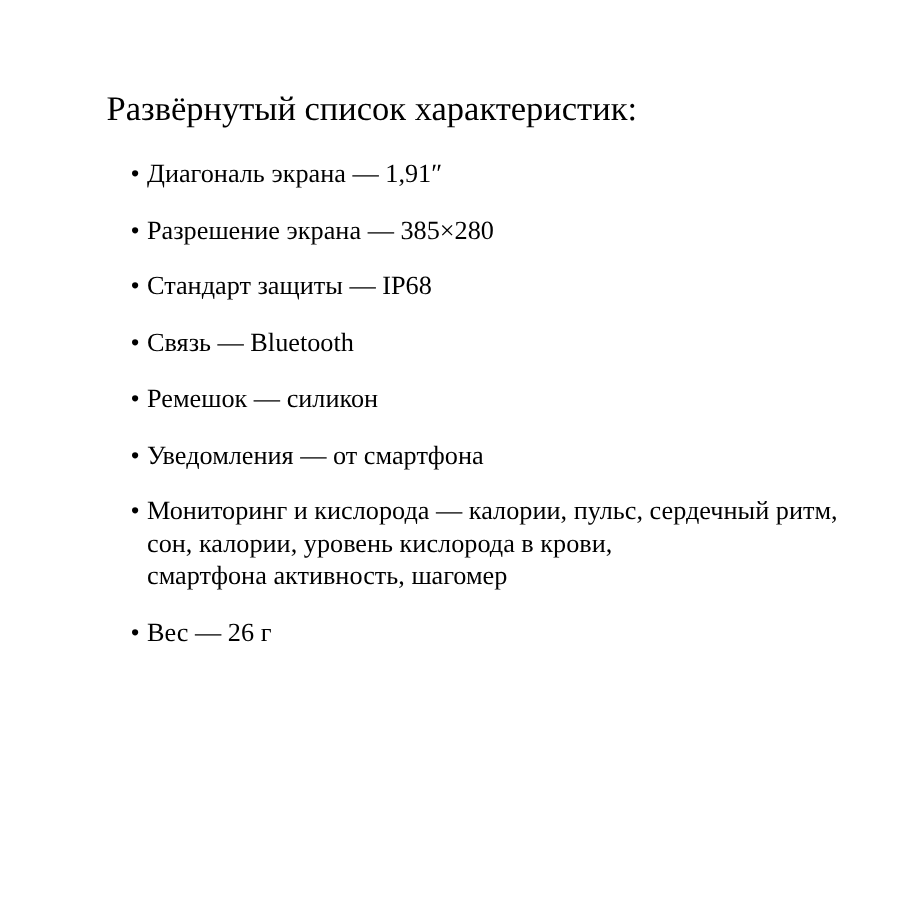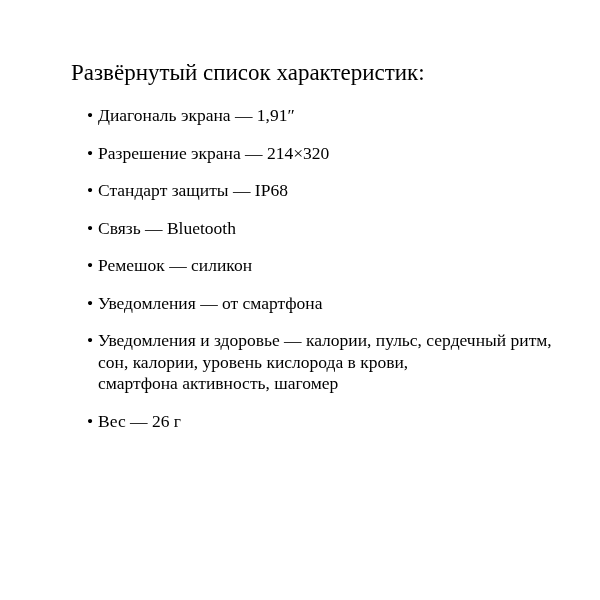--- a/index.html
+++ b/index.html
@@ -49,36 +49,36 @@
 </head>
 <body>
 
 <div class="doc">
   <p class="title">Развёрнутый список характеристик:</p>
   <ul class="specs">
     <li>
       <span class="bullet">•</span><span>Диагональ экрана — 1,91″</span>
     </li>
     <li>
-      <span class="bullet">•</span><span>Разрешение экрана — 214×320</span>
+      <span class="bullet">•</span><span>Разрешение экрана — 385×280</span>
     </li>
     <li>
       <span class="bullet">•</span><span>Стандарт защиты — IP68</span>
     </li>
     <li>
       <span class="bullet">•</span><span>Связь — Bluetooth</span>
     </li>
     <li>
       <span class="bullet">•</span><span>Ремешок — силикон</span>
     </li>
     <li>
       <span class="bullet">•</span><span>Уведомления — от смартфона</span>
     </li>
     <li>
-      <span class="bullet">•</span><span>Уведомления и здоровье — калории, пульс, сердечный ритм,</span>
+      <span class="bullet">•</span><span>Мониторинг и кислорода — калории, пульс, сердечный ритм,</span>
       <span class="cont">сон, калории, уровень кислорода в крови,</span>
       <span class="cont">смартфона активность, шагомер</span>
     </li>
     <li>
       <span class="bullet">•</span><span>Вес — 26 г</span>
     </li>
   </ul>
 </div>
 
 </body></html>

